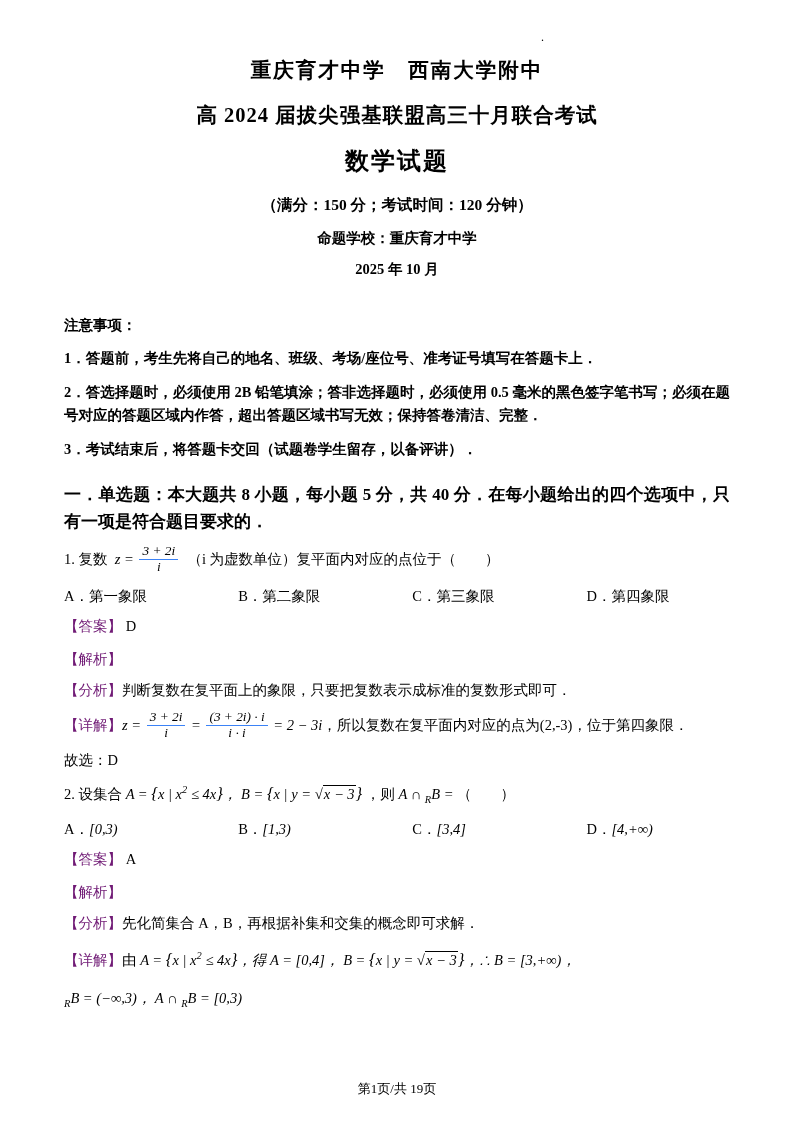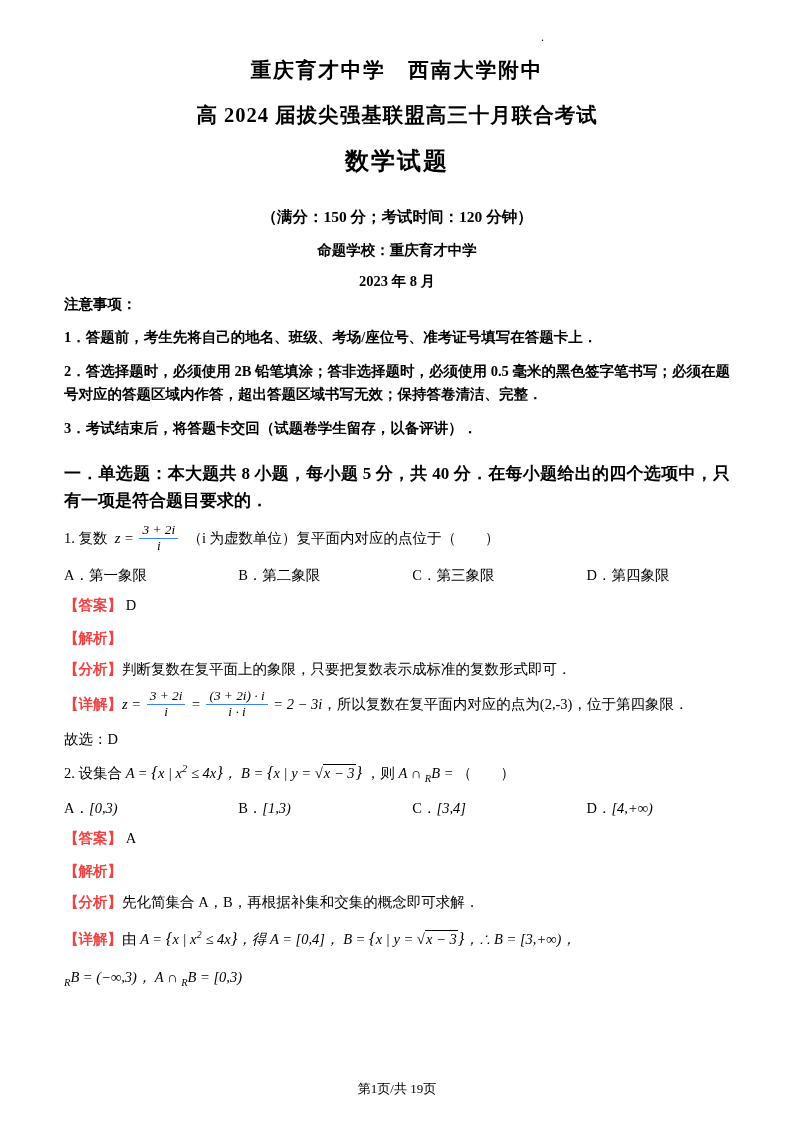--- a/index.html
+++ b/index.html
@@ -40,39 +40,39 @@
   }
   .title3 {
     font-size: 24px;
     margin-top: 16px;
     letter-spacing: 2px;
   }
   .subtitle1 {
     text-align: center;
     font-size: 15.5px;
     font-weight: bold;
-    margin-top: 30px;
+    margin-top: 18px;
   }
   .subtitle2 {
     text-align: center;
     font-size: 14.5px;
     font-weight: bold;
     margin-top: 13px;
   }
   .subtitle3 {
     text-align: center;
     font-size: 14.5px;
     font-weight: bold;
     margin-top: 12px;
   }
 
   .notice-head {
     font-size: 14.5px;
     font-weight: bold;
-    margin-top: 4px;
+    margin-top: 37px;
   }
   .notice-item {
     font-size: 14.5px;
     font-weight: bold;
     margin-top: 12px;
     line-height: 1.55;
     text-align: justify;
   }
 
   .section-head {
@@ -97,22 +97,22 @@
   }
   .opt {
     white-space: nowrap;
   }
   .opt-a { width: 182px; }
   .opt-b { width: 182px; }
   .opt-c { width: 182px; }
   .opt-d { width: 150px; }
 
   .tag {
-    color: #ef4444;
-    font-weight: bold;
+    color: #701a75;
+    font-weight: normal;
   }
   .ans-line {
     font-size: 14.5px;
     margin-top: 11px;
   }
   .ans-line .val {
     color: #000;
     font-weight: normal;
   }
   .sol-line {
@@ -195,21 +195,21 @@
 <div class="page">
 
   <div class="dot-mark">.</div>
 
   <div class="title-line title1">重庆育才中学　西南大学附中</div>
   <div class="title-line title2">高 2024 届拔尖强基联盟高三十月联合考试</div>
   <div class="title-line title3">数学试题</div>
 
   <div class="subtitle1">（满分：150 分；考试时间：120 分钟）</div>
   <div class="subtitle2">命题学校：重庆育才中学</div>
-  <div class="subtitle3">2023 年 8 月</div>
+  <div class="subtitle3">2025 年 10 月</div>
 
   <div class="notice-head">注意事项：</div>
   <div class="notice-item">1．答题前，考生先将自己的地名、班级、考场/座位号、准考证号填写在答题卡上．</div>
   <div class="notice-item">2．答选择题时，必须使用 2B 铅笔填涂；答非选择题时，必须使用 0.5 毫米的黑色签字笔书写；必须在题号对应的答题区域内作答，超出答题区域书写无效；保持答卷清洁、完整．</div>
   <div class="notice-item">3．考试结束后，将答题卡交回（试题卷学生留存，以备评讲）．</div>
 
   <div class="section-head">一．单选题：本大题共 8 小题，每小题 5 分，共 40 分．在每小题给出的四个选项中，只有一项是符合题目要求的．</div>
 
   <div class="q-block">
     <div class="q-line">

